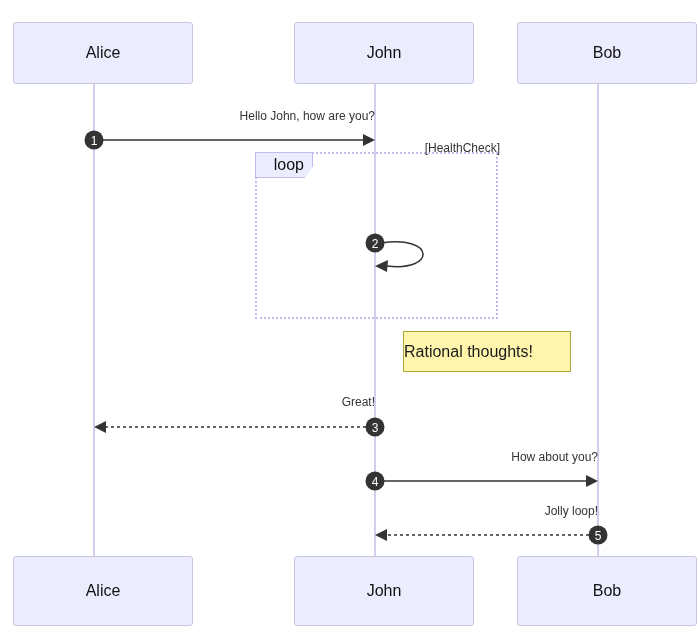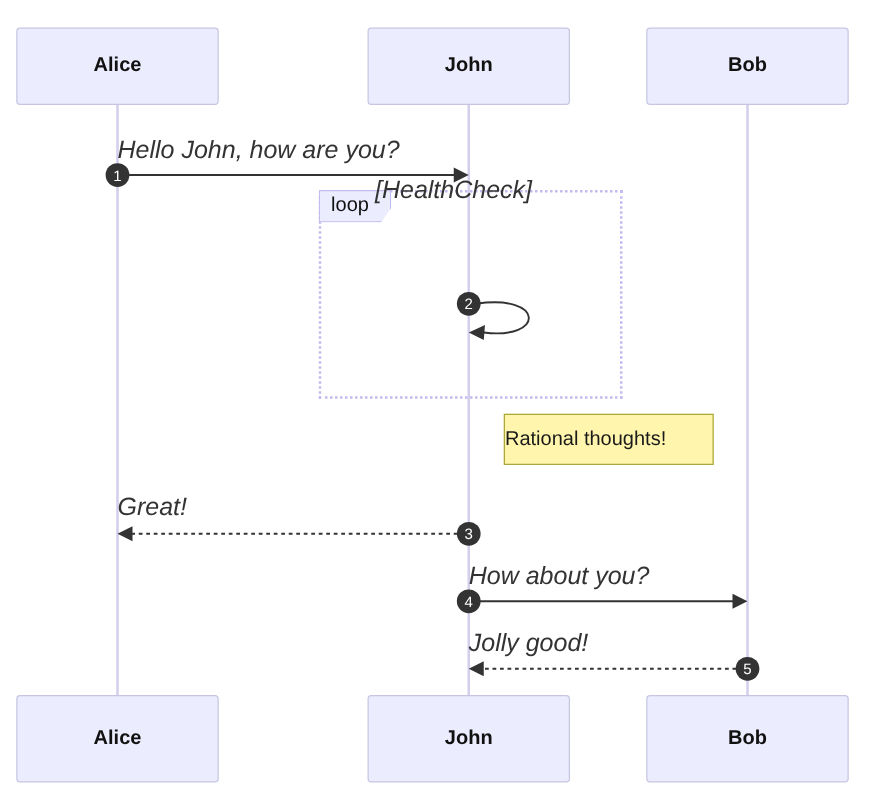--- a/index.html
+++ b/index.html
@@ -22,42 +22,42 @@
     color:var(--ink);
     position:relative;
     overflow:hidden;
   }
   .stage{position:absolute;inset:0;width:698px;height:642px;}
   .lifeline{
     position:absolute;width:2px;top:84px;height:472px;
     background:var(--lifeline);
   }
   .actor-box{
-    position:absolute;height:62px;width:162px;
+    position:absolute;height:62px;width:180px;
     background:var(--actor-fill);
     border:1px solid var(--actor-border);
     border-radius:3px;
     display:flex;align-items:center;justify-content:center;
-    font-size:16px;color:var(--actor-text);font-weight:bold;
+    font-size:16px;color:var(--actor-text);
   }
   .actor-box.bottom{height:70px;}
   .msg-label{
-    position:absolute;font-size:20px;color:var(--ink);
-    text-align:left;white-space:nowrap;font-style:italic;
+    position:absolute;font-size:12px;color:var(--ink);
+    text-align:right;white-space:nowrap;
   }
   .loop-frame{
     position:absolute;left:255px;top:152px;width:243px;height:167px;
     border:2px dotted var(--loop-border);
   }
   .loop-label{
     position:absolute;left:255px;top:152px;width:58px;height:26px;
     background:var(--loop-label-fill);
     border:1px solid var(--loop-border);
     clip-path:polygon(0 0,100% 0,100% 55%,86% 100%,0 100%);
-    display:flex;align-items:center;justify-content:center;
+    display:flex;align-items:center;justify-content:flex-end;
     font-size:16px;color:var(--actor-text);
     padding-right:8px;
   }
   .note{
     position:absolute;left:403px;top:331px;width:168px;height:41px;
     background:var(--note-fill);
     border:1px solid var(--note-border);
     display:flex;align-items:center;justify-content:flex-start;
     font-size:16px;color:#1a1a1a;
   }
@@ -98,21 +98,21 @@
   <div class="actor-box bottom" style="left:294px;top:556px">
     <span>John</span>
   </div>
   <div class="actor-box bottom" style="left:517px;top:556px">
     <span>Bob</span>
   </div>
 
   <div class="msg-label" style="left:94px;top:109px;width:281px">Hello John, how are you?</div>
   <div class="msg-label" style="left:94px;top:395px;width:281px">Great!</div>
   <div class="msg-label" style="left:375px;top:450px;width:223px">How about you?</div>
-  <div class="msg-label" style="left:375px;top:504px;width:223px">Jolly good!</div>
+  <div class="msg-label" style="left:375px;top:504px;width:223px">Jolly loop!</div>
 
   <div class="note">
     <span>Rational thoughts!</span>
   </div>
 
   <svg class="arrows" viewBox="0 0 698 642">
 
     <line x1="101" y1="140" x2="364" y2="140" stroke="#333333" stroke-width="1.5"></line>
     <polygon points="375,140 363,134 363,146" fill="#333333"></polygon>
 

